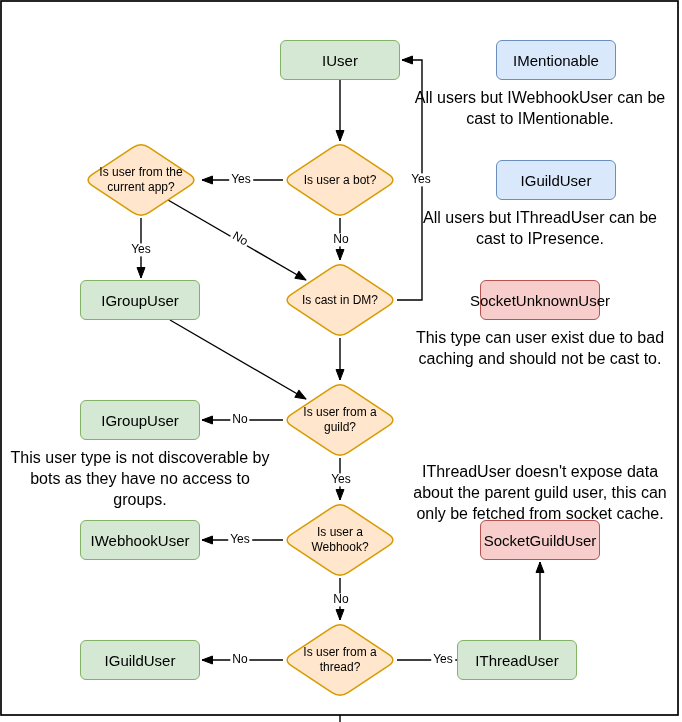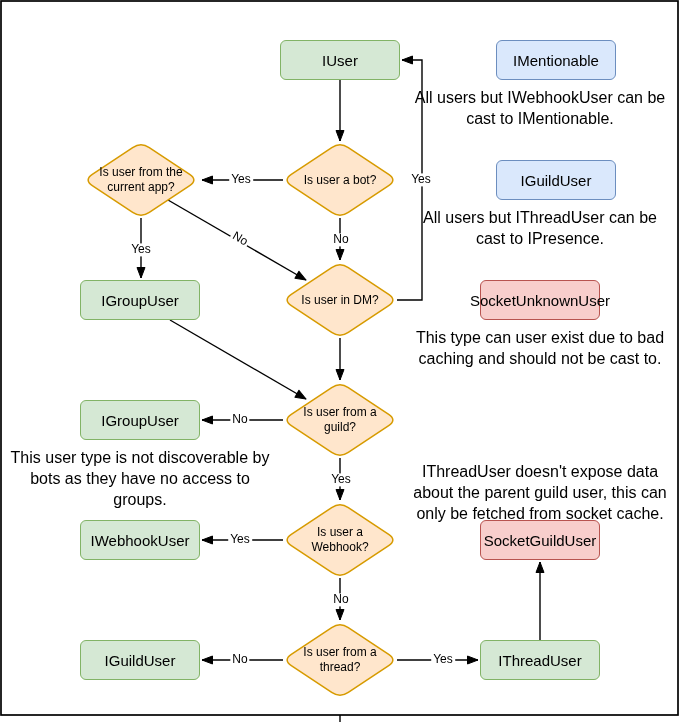--- a/index.html
+++ b/index.html
@@ -83,26 +83,26 @@
 
   <div class="node green" style="left:280px;top:40px">IUser</div>
   <div class="node blue" style="left:480px;top:40px">IMentionable</div>
   <div class="node blue" style="left:480px;top:160px">IGuildUser</div>
   <div class="node red" style="left:480px;top:280px">SocketUnknownUser</div>
   <div class="node green" style="left:80px;top:280px">IGroupUser</div>
   <div class="node green" style="left:80px;top:400px">IGroupUser</div>
   <div class="node green" style="left:80px;top:520px">IWebhookUser</div>
   <div class="node green" style="left:80px;top:640px">IGuildUser</div>
   <div class="node red" style="left:480px;top:520px">SocketGuildUser</div>
-  <div class="node green" style="left:480px;top:640px">IThreadUser</div>
+  <div class="node green" style="left:457px;top:640px">IThreadUser</div>
 
   <div class="dlabel" style="left:141px;top:180px">Is user from the
 current app?</div>
   <div class="dlabel" style="left:340px;top:180px">Is user a bot?</div>
-  <div class="dlabel" style="left:340px;top:300px">Is user in DM?</div>
+  <div class="dlabel" style="left:340px;top:300px">Is cast in DM?</div>
   <div class="dlabel" style="left:340px;top:420px">Is user from a
 guild?</div>
   <div class="dlabel" style="left:340px;top:540px">Is user a
 Webhook?</div>
   <div class="dlabel" style="left:340px;top:660px">Is user from a
 thread?</div>
 
   <div class="elabel" style="left:241px;top:180px">Yes</div>
   <div class="elabel" style="left:341px;top:240px">No</div>
   <div class="elabel" style="left:141px;top:250px">Yes</div>

